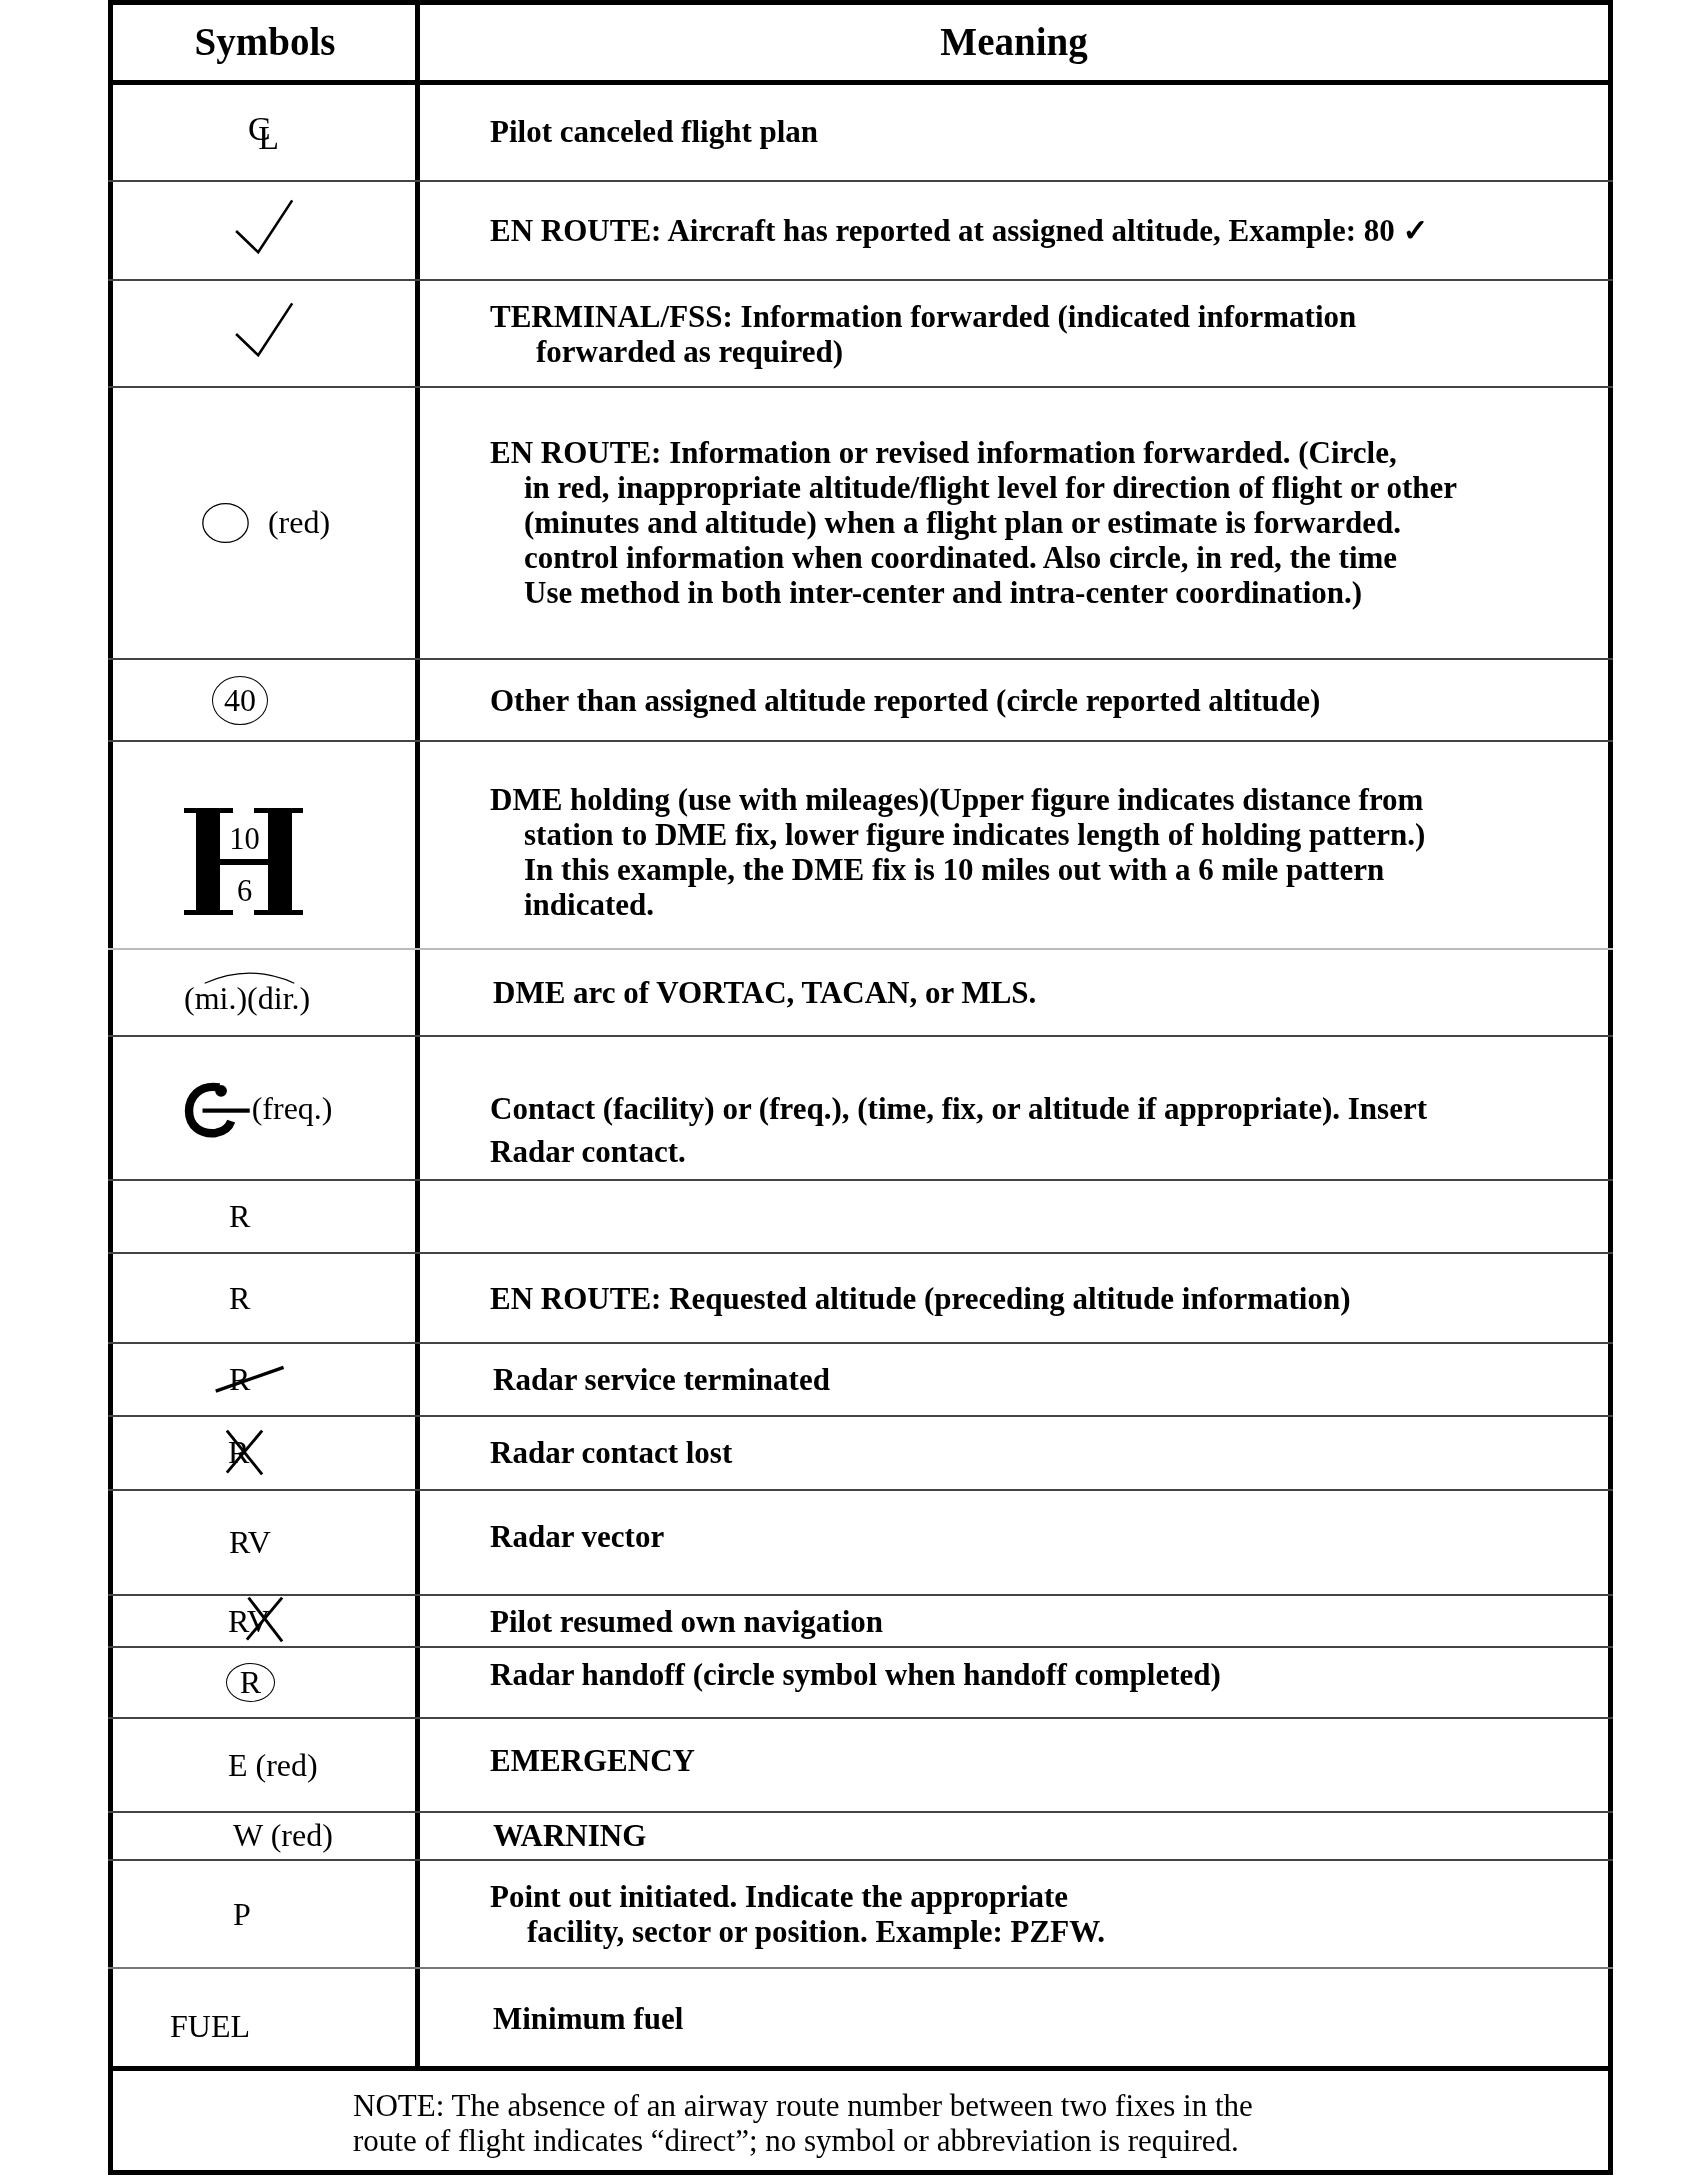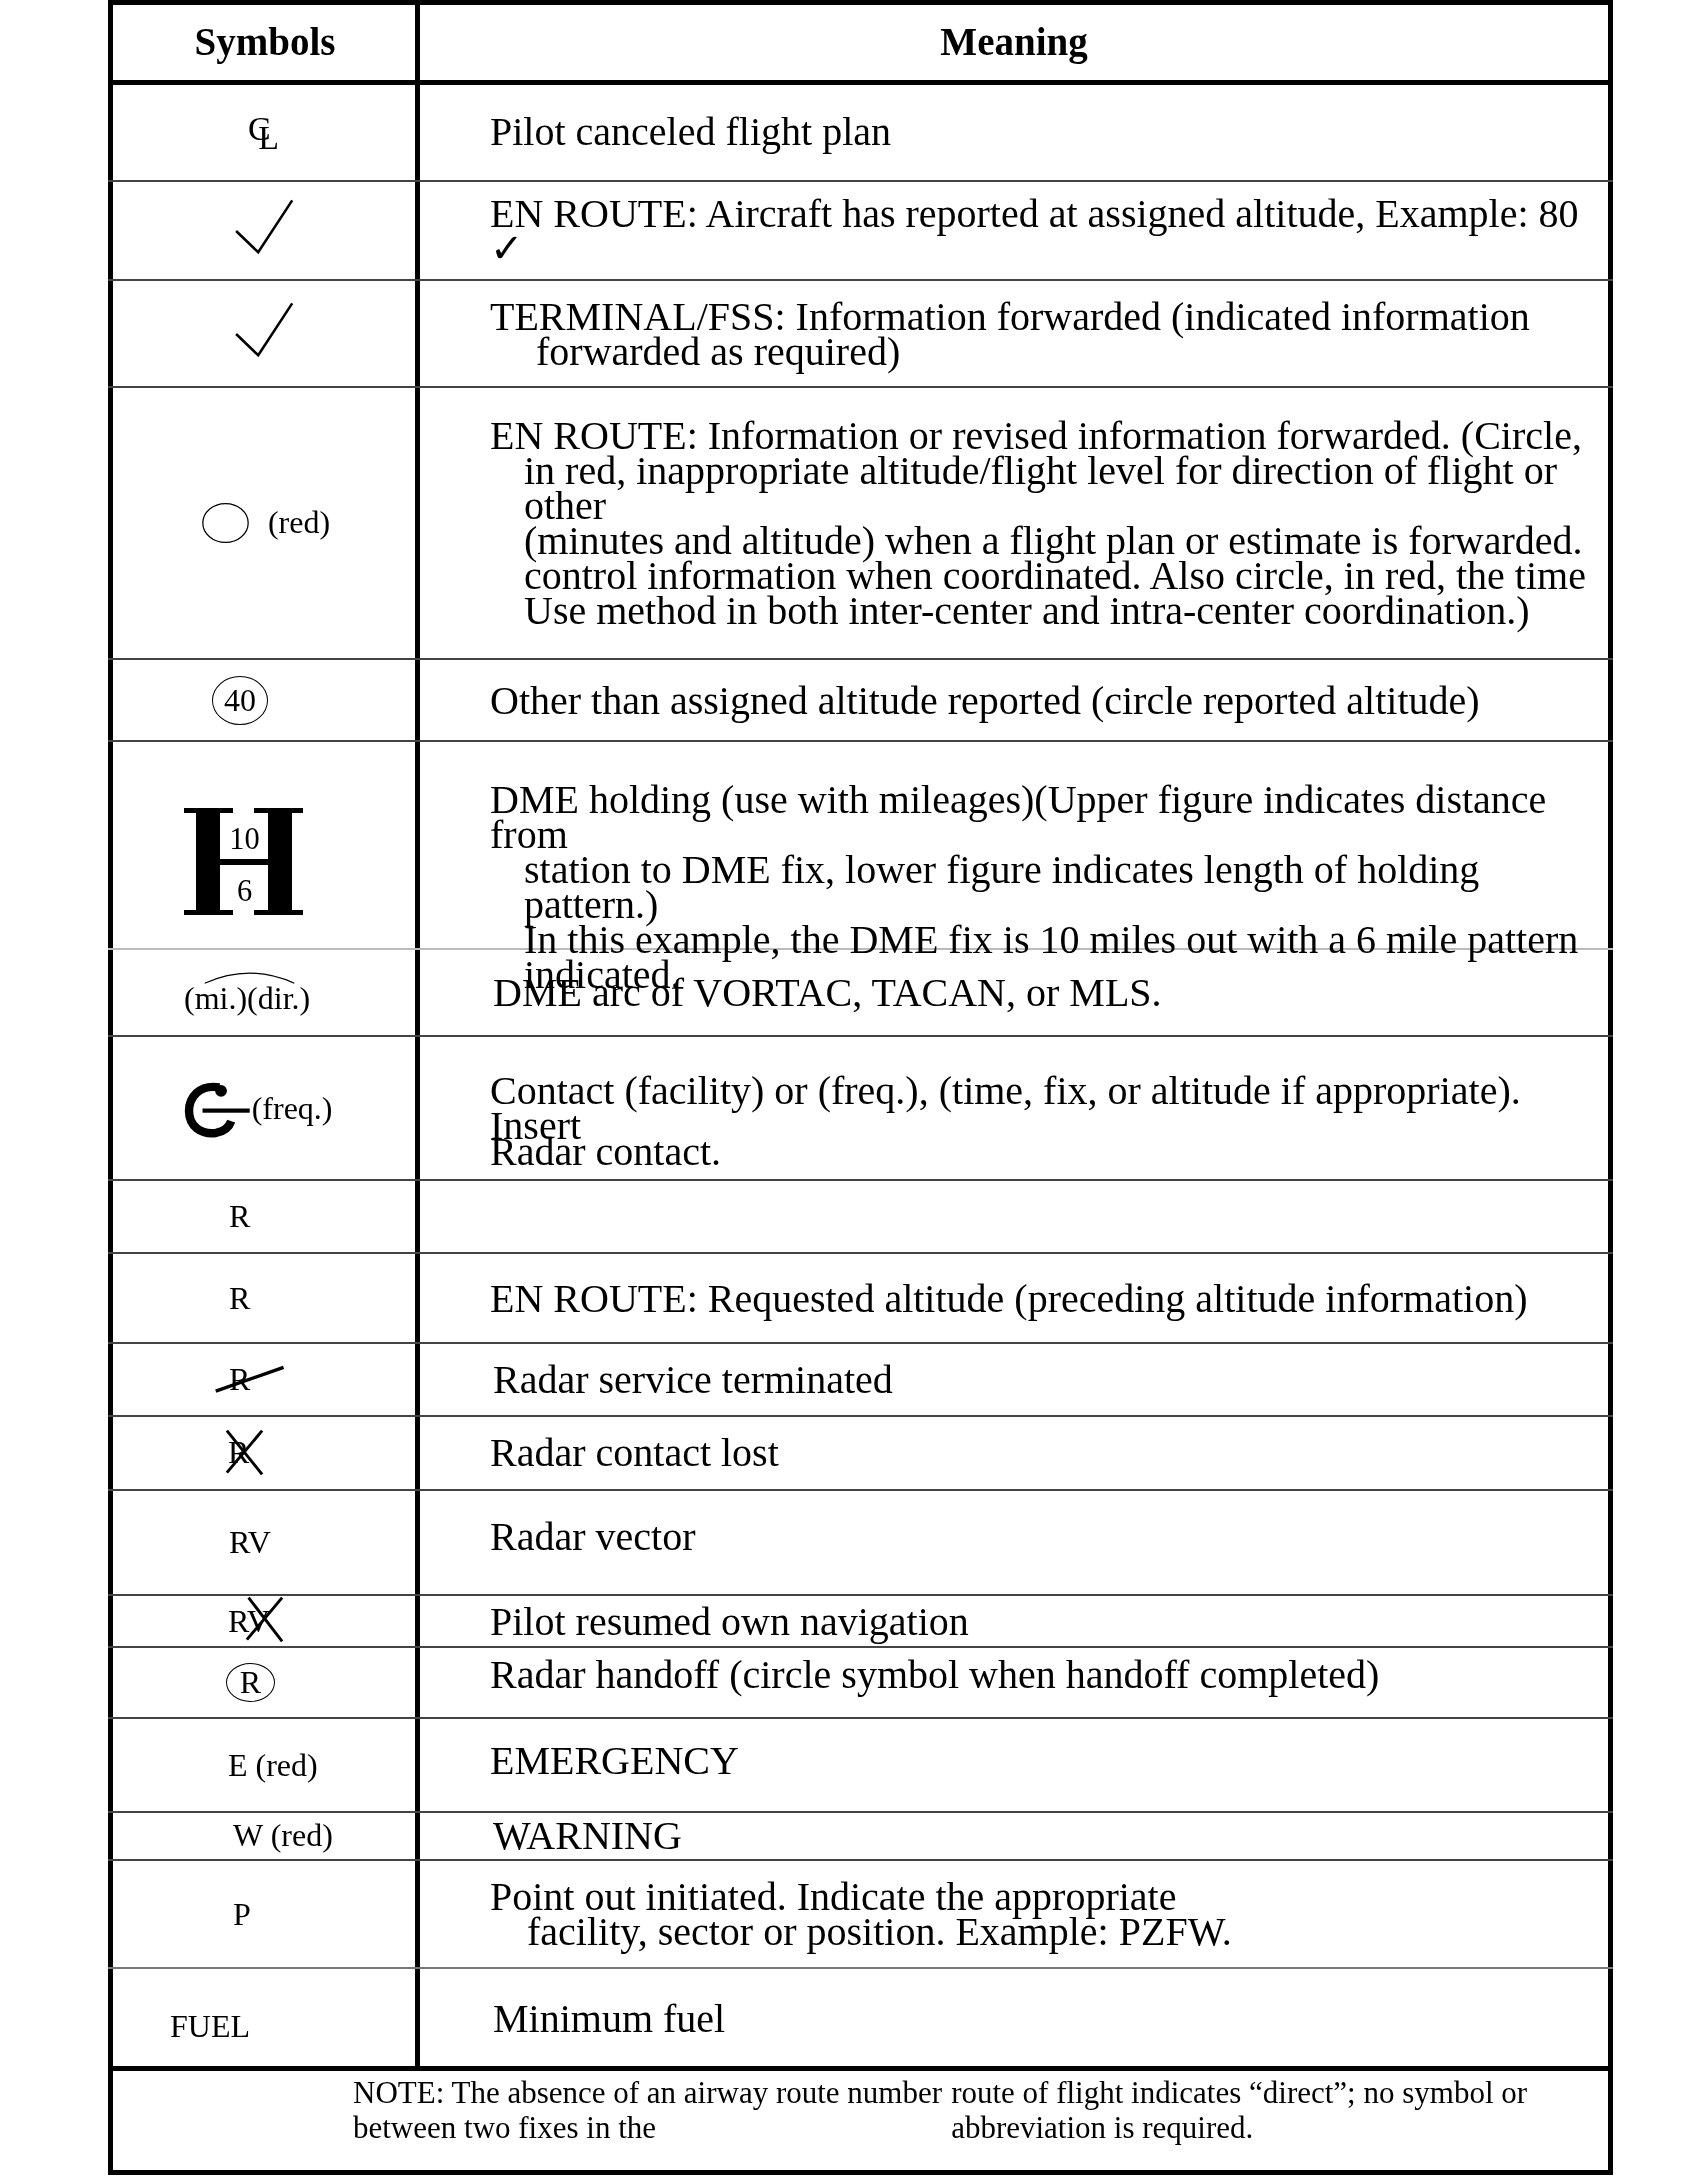--- a/index.html
+++ b/index.html
@@ -8,24 +8,24 @@
   #table { position:absolute; left:108px; top:0; width:1505px; height:2175px;
            border:5.1px solid #000; box-sizing:border-box; }
   .vdiv { position:absolute; left:415px; top:0; width:5.1px; height:2070px; background:#000; }
   .hline { position:absolute; left:108px; width:1505px; height:1.7px; background:#444; }
   .hthick { position:absolute; left:108px; width:1505px; height:5.1px; background:#000; }
   .hdr { position:absolute; top:0; height:82px; display:flex; align-items:center; justify-content:center;
          font-weight:bold; font-size:39px; }
   .sym { position:absolute; left:114px; width:302px; display:flex; align-items:center; justify-content:center;
          font-size:32px; }
   .mean { position:absolute; left:490px; width:1102px; display:flex; flex-direction:column; justify-content:center;
-          font-size:40px; line-height:35px; }
+          font-size:31px; line-height:35px;font-weight:bold; }
   .mean .l2 { padding-left:34px; }
   .footer { position:absolute; left:353px; top:2075px; width:1187px; height:95px;
-            font-size:31px; line-height:35px; display:flex; flex-direction:row; justify-content:center; }
+            font-size:31px; line-height:35px; display:flex; flex-direction:column; justify-content:center; }
   svg { display:block; }
 </style>
 </head>
 <body>
 
 <div id="table"></div>
 <div class="vdiv"></div>
 
 <div class="hthick" style="top:80px"></div>
 <div class="hline" style="top:180px"></div>

